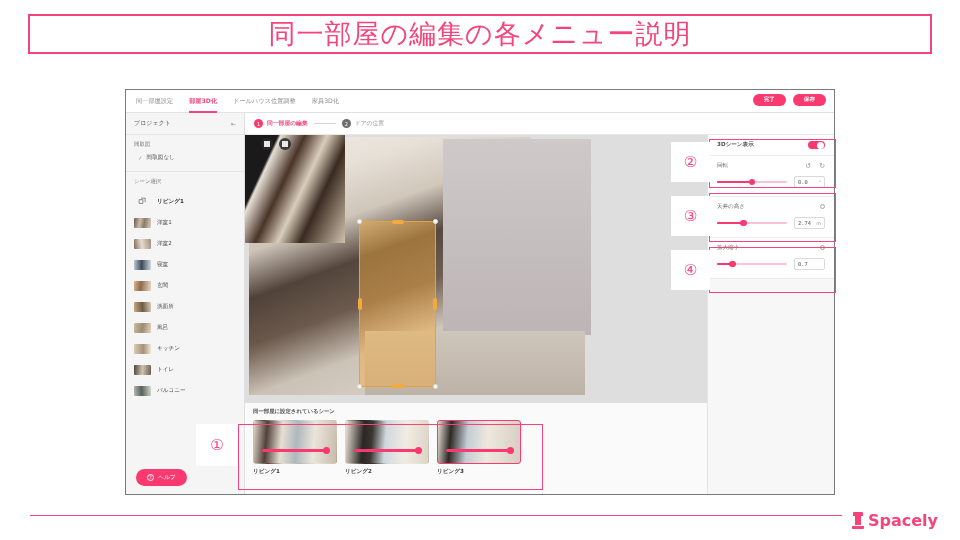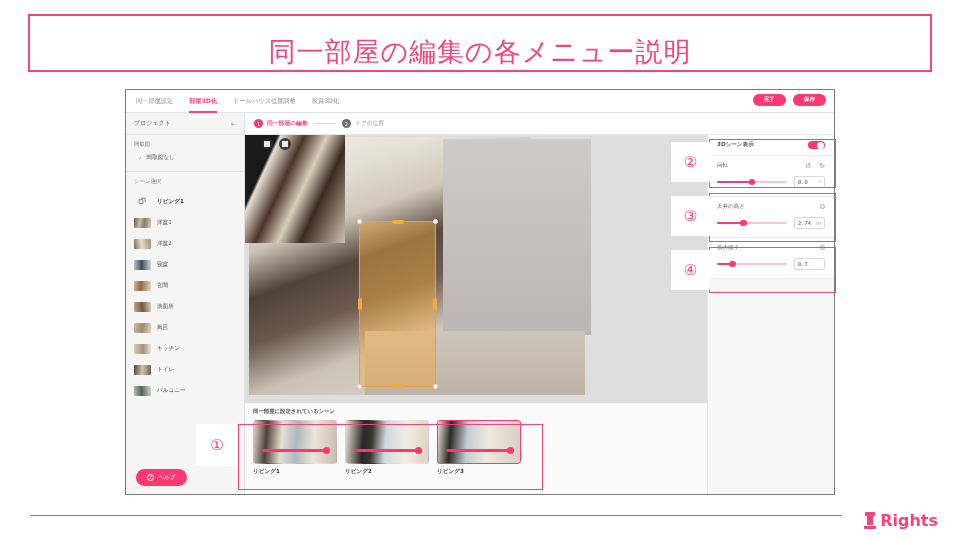--- a/index.html
+++ b/index.html
@@ -5,21 +5,21 @@
   * { box-sizing: border-box; margin: 0; padding: 0; }
   html, body {
     width: 960px; height: 540px;
     font-family: "Liberation Sans", "DejaVu Sans", sans-serif;
     background: #ffffff; overflow: hidden;
   }
   #slide { position: relative; width: 960px; height: 540px; background: #fff; }
 
   
   .title-box {
-    position: absolute; left: 28px; top: 14px; width: 904px; height: 58px;
+    position: absolute; left: 28px; top: 14px; width: 904px; height: 40px;
     border: 2px solid #f4447c; background: #fff;
     display: flex; align-items: flex-end; justify-content: center;
   }
   .title-text {
     font-size: 27px; color: #f4447c; letter-spacing: 1px; font-weight: 400;
     font-family: "DejaVu Sans", sans-serif;
   }
 
   
   .app {
@@ -535,16 +535,16 @@
     <span>④</span>
   </div>
 
   <div class="footer-rule"></div>
   <div class="brand">
     <span class="brand-mark">
       <span class="bm-top"></span>
         <span class="bm-body"></span>
         <span class="bm-base"></span>
     </span>
-    <span class="brand-text">Rights</span>
+    <span class="brand-text">Spacely</span>
   </div>
 
 </div>
 
 </body></html>

